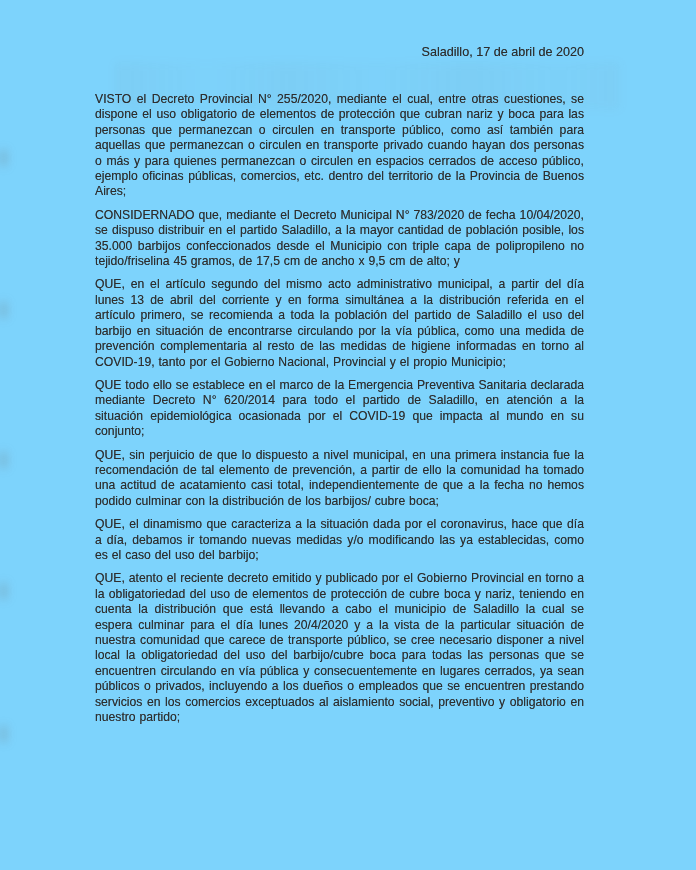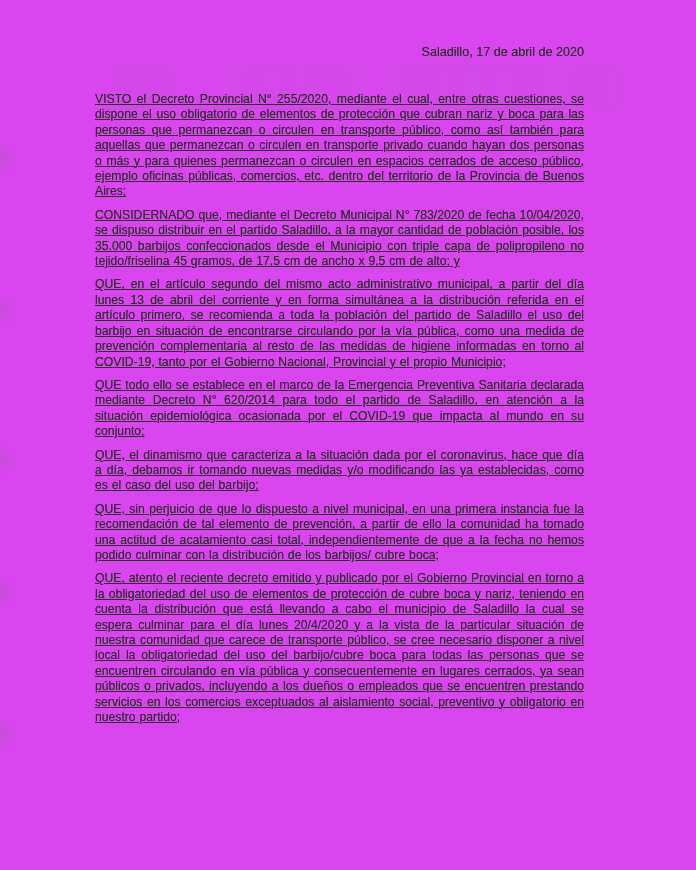--- a/index.html
+++ b/index.html
@@ -12,21 +12,21 @@
     width: 696px;
     height: 870px;
     overflow: hidden;
     position: relative;
     font-family: "Liberation Sans", "DejaVu Sans", sans-serif;
   }
   .page {
     position: relative;
     width: 696px;
     height: 870px;
-    background: #d946ef;
+    background: #7dd3fc;
   }
   .content {
     position: absolute;
     left: 95px;
     top: 44px;
     width: 489px;
     color: #2e2e2e;
     
     text-shadow: 0 0 0.45px rgba(40,40,40,0.55);
   }
@@ -37,21 +37,20 @@
     margin: 0 0 32px 0;
     white-space: nowrap;
   }
   p.para {
     font-size: 12.2px;
     line-height: 15.4px;
     text-align: justify;
     text-justify: inter-word;
     margin: 0 0 8px 0;
     word-spacing: 0.5px;
-    text-decoration: underline;
   }
   
   .artifact {
     position: absolute;
     pointer-events: none;
     filter: blur(5px);
   }
   .ghost-band {
     left: 115px;
     top: 62px;
@@ -94,20 +93,20 @@
 
     <p class="para">VISTO el Decreto Provincial N° 255/2020, mediante el cual, entre otras cuestiones, se dispone el uso obligatorio de elementos de protección que cubran nariz y boca para las personas que permanezcan o circulen en transporte público, como así también para aquellas que permanezcan o circulen en transporte privado cuando hayan dos personas o más y para quienes permanezcan o circulen en espacios cerrados de acceso público, ejemplo oficinas públicas, comercios, etc. dentro del territorio de la Provincia de Buenos Aires;</p>
 
     <p class="para">CONSIDERNADO que, mediante el Decreto Municipal N° 783/2020 de fecha 10/04/2020, se dispuso distribuir en el partido Saladillo, a la mayor cantidad de población posible, los 35.000 barbijos confeccionados desde el Municipio con triple capa de polipropileno no tejido/friselina 45 gramos, de 17,5 cm de ancho x 9,5 cm de alto; y</p>
 
     <p class="para">QUE, en el artículo segundo del mismo acto administrativo municipal, a partir del día lunes 13 de abril del corriente y en forma simultánea a la distribución referida en el artículo primero, se recomienda a toda la población del partido de Saladillo el uso del barbijo en situación de encontrarse circulando por la vía pública, como una medida de prevención complementaria al resto de las medidas de higiene informadas en torno al COVID-19, tanto por el Gobierno Nacional, Provincial y el propio Municipio;</p>
 
     <p class="para">QUE todo ello se establece en el marco de la Emergencia Preventiva Sanitaria declarada mediante Decreto N° 620/2014 para todo el partido de Saladillo, en atención a la situación epidemiológica ocasionada por el COVID-19 que impacta al mundo en su conjunto;</p>
 
 
+    <p class="para">QUE, sin perjuicio de que lo dispuesto a nivel municipal, en una primera instancia fue la recomendación de tal elemento de prevención, a partir de ello la comunidad ha tomado una actitud de acatamiento casi total, independientemente de que a la fecha no hemos podido culminar con la distribución de los barbijos/ cubre boca;</p>
+
     <p class="para">QUE, el dinamismo que caracteriza a la situación dada por el coronavirus, hace que día a día, debamos ir tomando nuevas medidas y/o modificando las ya establecidas, como es el caso del uso del barbijo;</p>
-
-    <p class="para">QUE, sin perjuicio de que lo dispuesto a nivel municipal, en una primera instancia fue la recomendación de tal elemento de prevención, a partir de ello la comunidad ha tomado una actitud de acatamiento casi total, independientemente de que a la fecha no hemos podido culminar con la distribución de los barbijos/ cubre boca;</p>
 
     <p class="para">QUE, atento el reciente decreto emitido y publicado por el Gobierno Provincial en torno a la obligatoriedad del uso de elementos de protección de cubre boca y nariz, teniendo en cuenta la distribución que está llevando a cabo el municipio de Saladillo la cual se espera culminar para el día lunes 20/4/2020 y a la vista de la particular situación de nuestra comunidad que carece de transporte público, se cree necesario disponer a nivel local la obligatoriedad del uso del barbijo/cubre boca para todas las personas que se encuentren circulando en vía pública y consecuentemente en lugares cerrados, ya sean públicos o privados, incluyendo a los dueños o empleados que se encuentren prestando servicios en los comercios exceptuados al aislamiento social, preventivo y obligatorio en nuestro partido;</p>
 
   </div>
 </div>
 
 </body></html>

